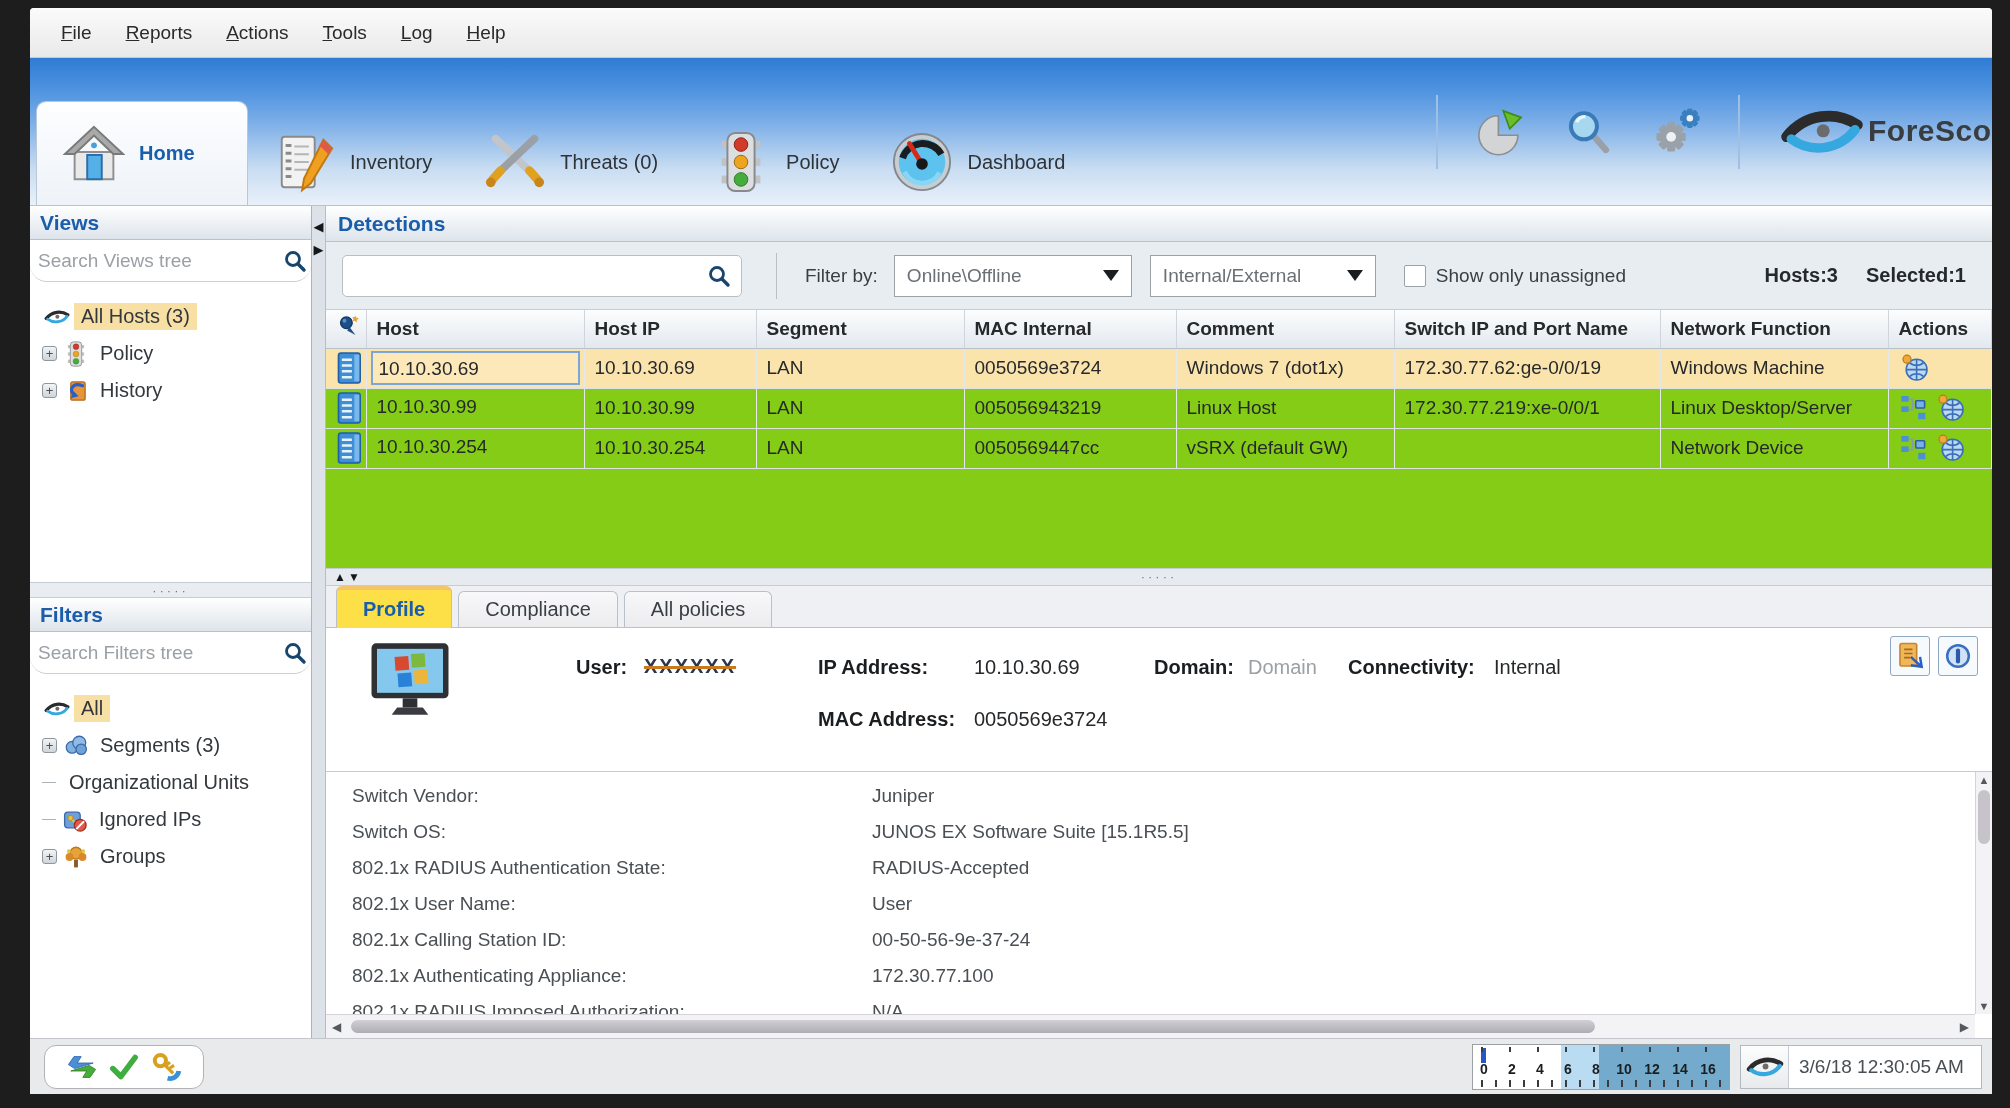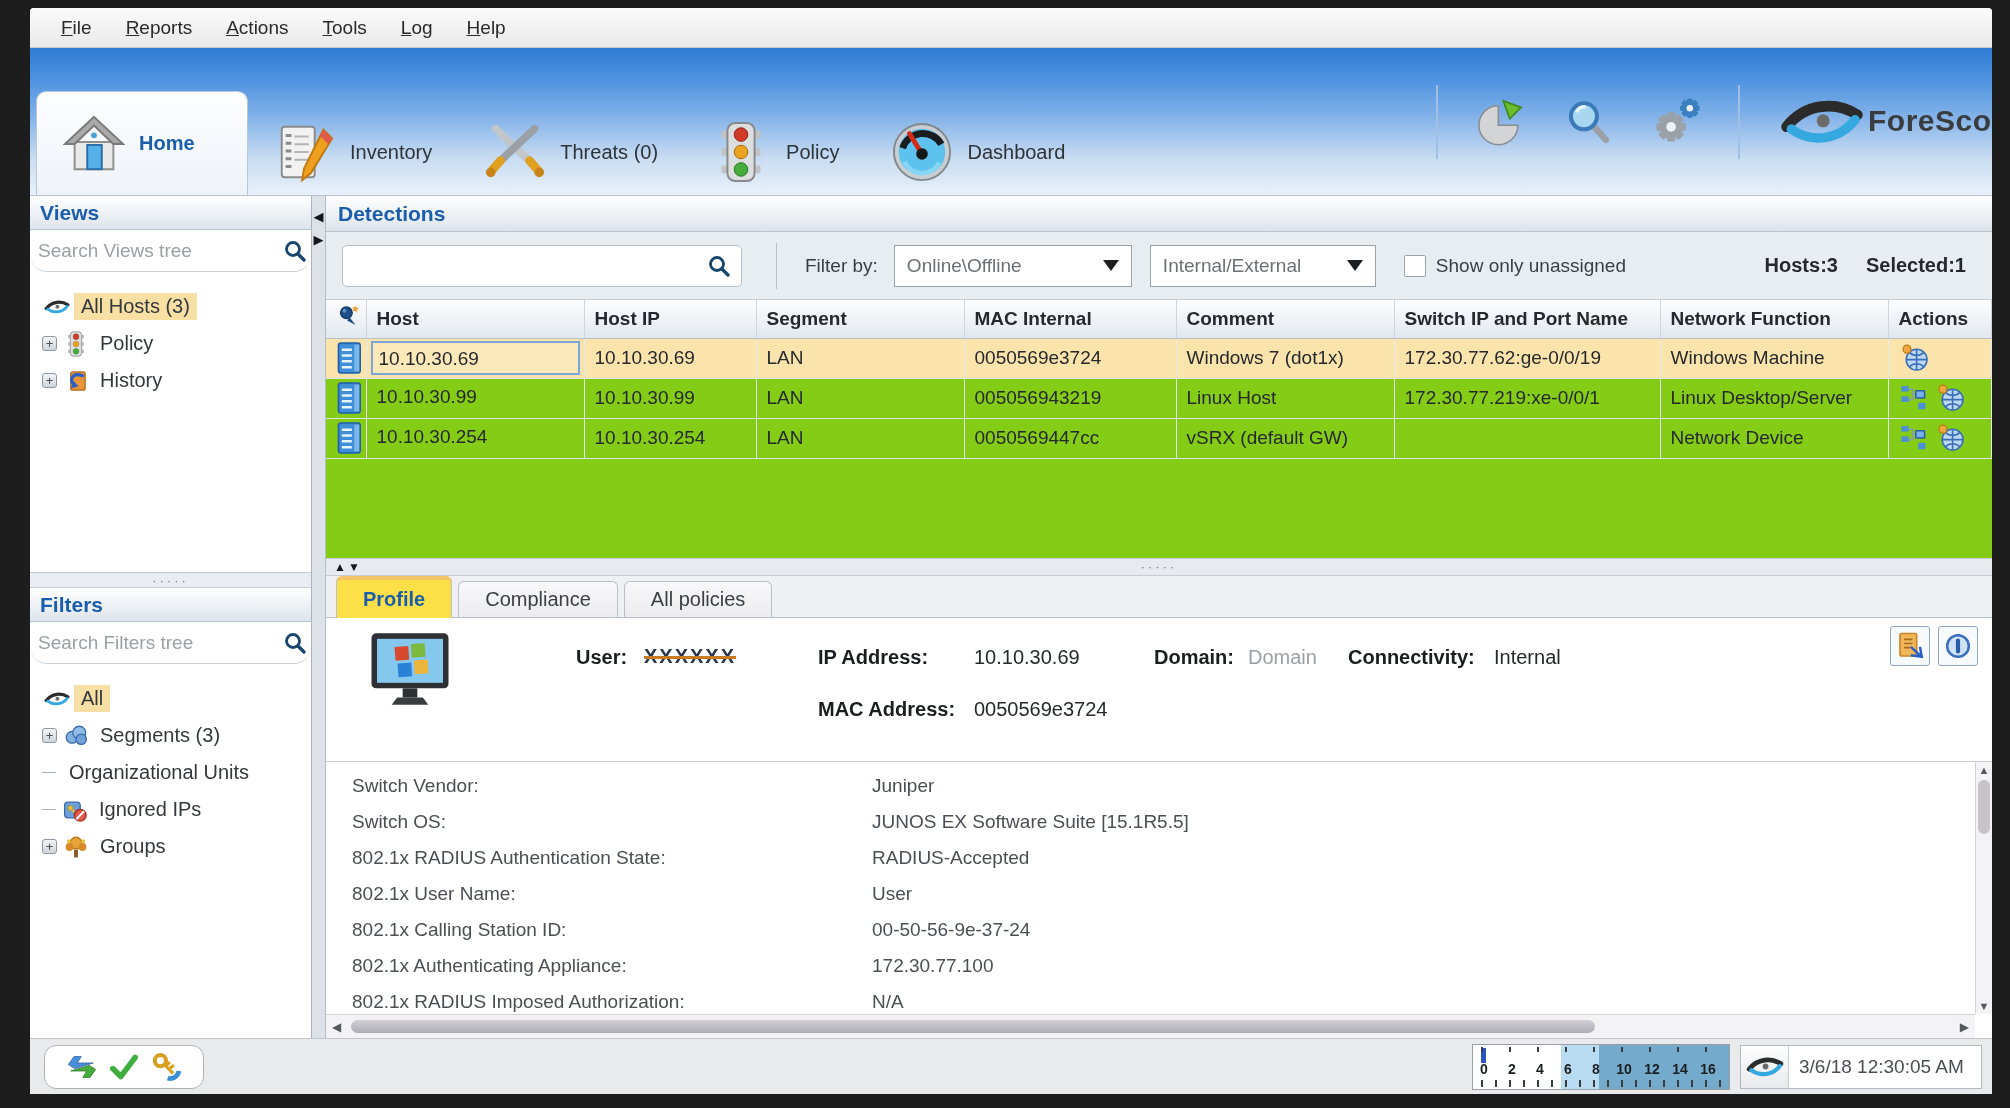--- a/index.html
+++ b/index.html
@@ -2,21 +2,21 @@
 <html><head>
 <meta charset="utf-8">
 <style>
   * { margin:0; padding:0; box-sizing:border-box; }
   html,body { width:2010px; height:1108px; background:#1d1d1d; overflow:hidden;
               font-family:"Liberation Sans", sans-serif; color:#222; }
   .window { position:absolute; left:30px; top:8px; width:1962px; height:1086px;
             background:#dfe4ea; border-radius:4px 4px 0 0; display:flex; flex-direction:column; overflow:hidden; }
 
   
-  .menubar { height:40px; background:linear-gradient(#fbfbfb,#e9e9e9); border-bottom:1px solid #c9c9c9;
+  .menubar { height:50px; background:linear-gradient(#fbfbfb,#e9e9e9); border-bottom:1px solid #c9c9c9;
              display:flex; align-items:center; padding-left:14px; flex:none; }
   .menu-item { padding:0 17px; font-size:19px; color:#2a2a2a; cursor:default; }
   .menu-item u { text-decoration:underline; }
 
   
   .toolbar { height:148px; flex:none; position:relative;
              background:linear-gradient(#2f7cd4 0%, #4f93e0 22%, #7fb0e8 45%, #c8dcf2 75%, #e9f1fa 100%);
              border-bottom:1px solid #b9c2cc; }
   .tabs { position:absolute; left:6px; bottom:0; display:flex; align-items:flex-end; height:100%; }
   .tool-tab { display:flex; align-items:center; gap:14px; padding:0 26px; height:86px; cursor:pointer; }

